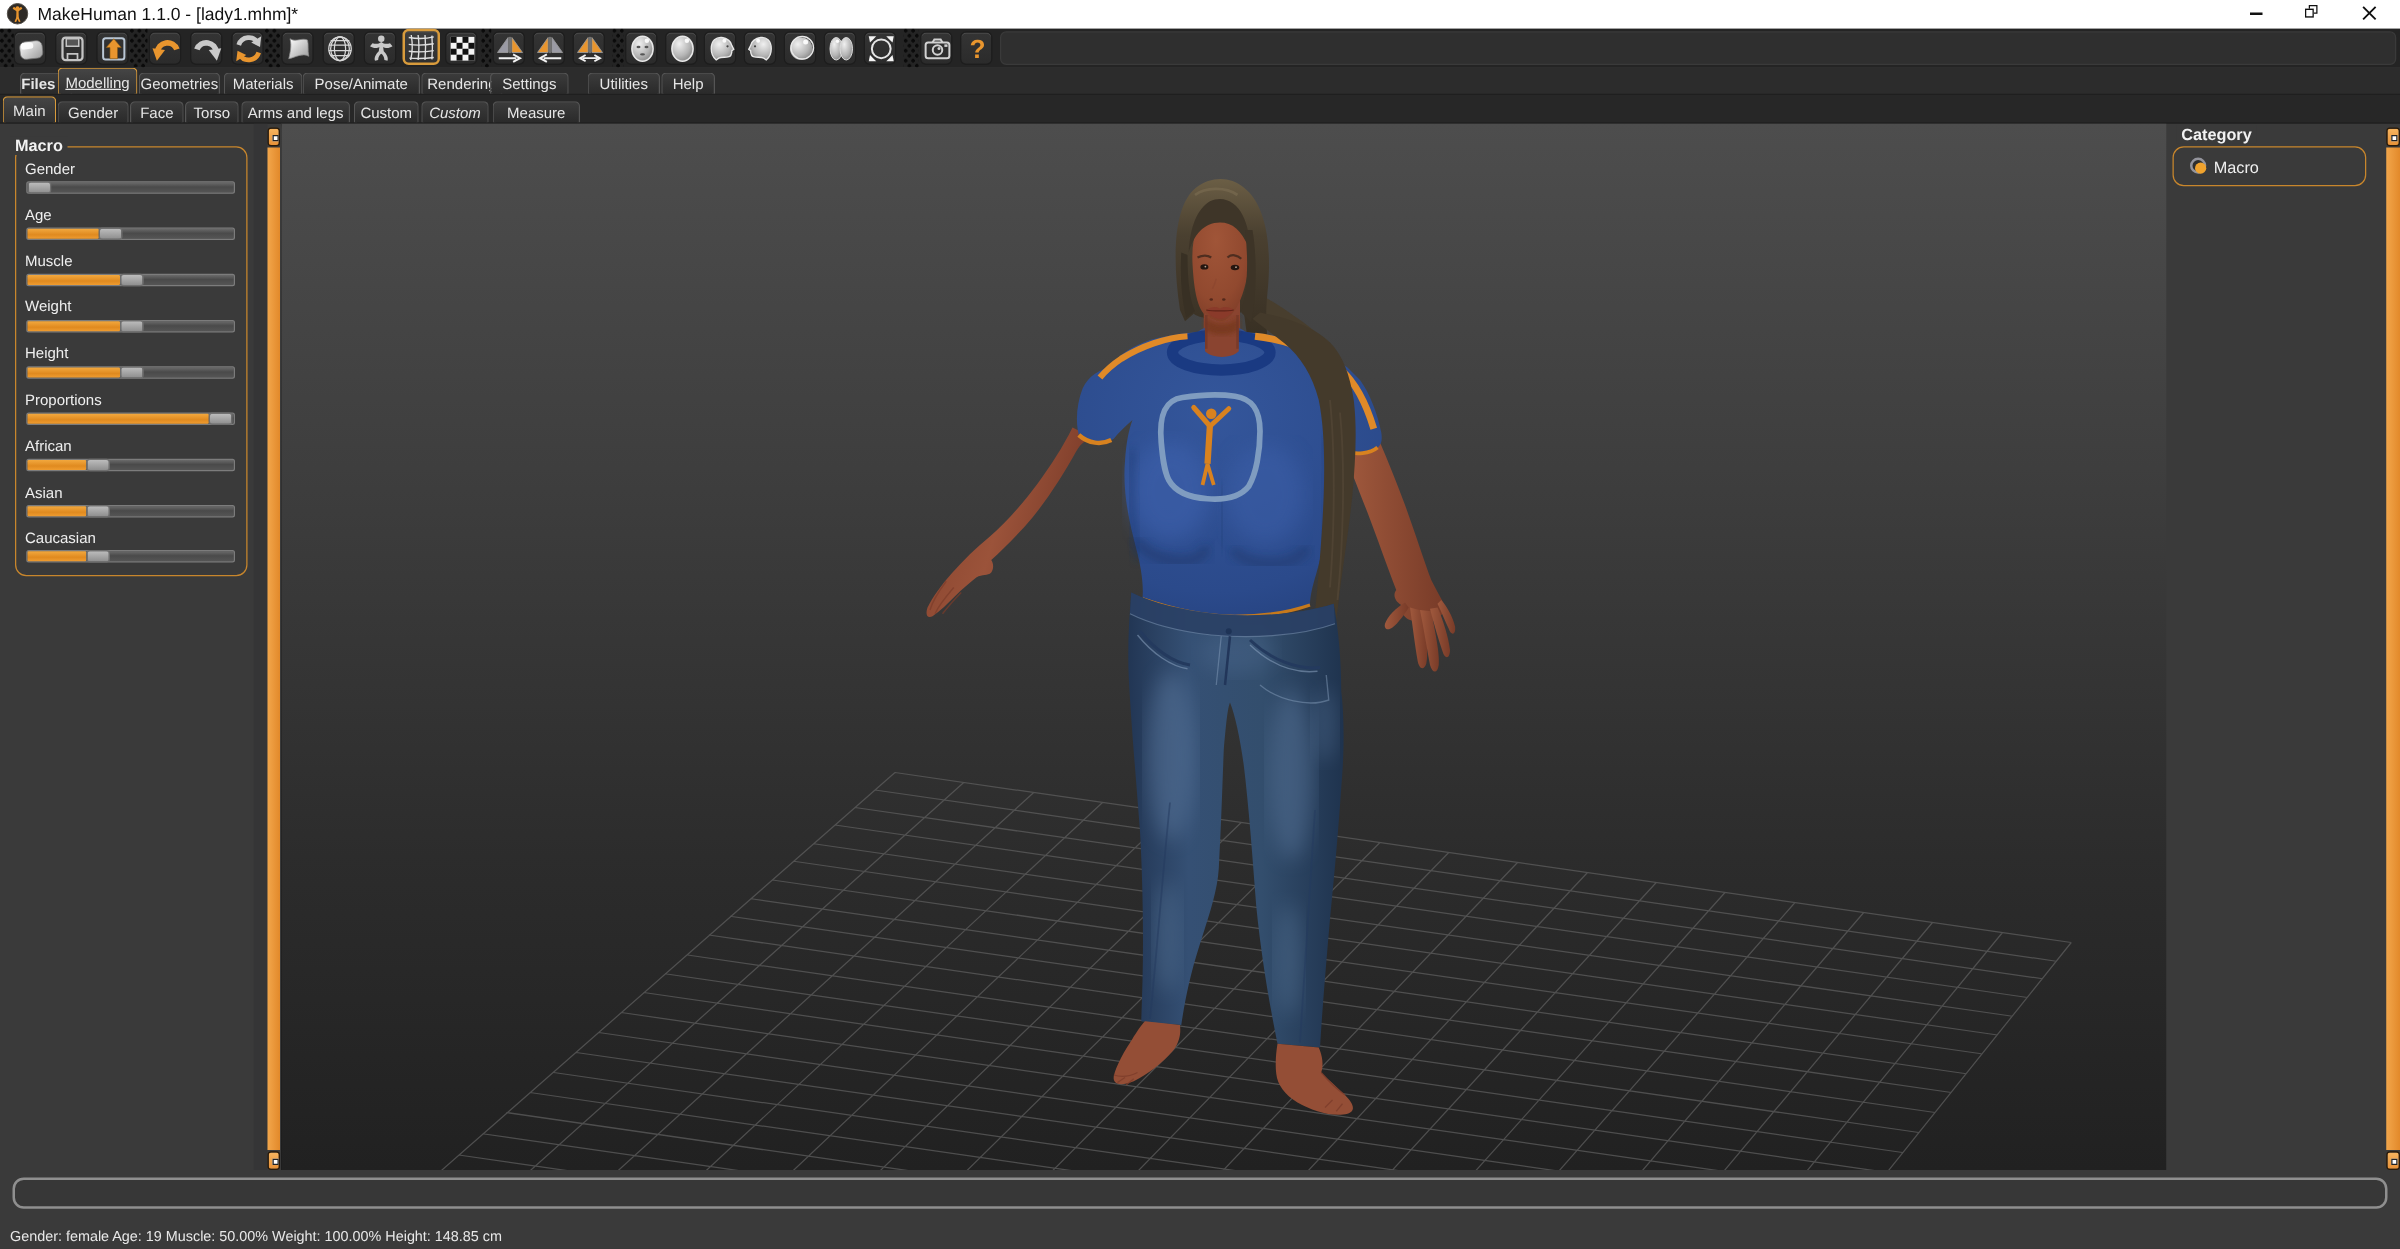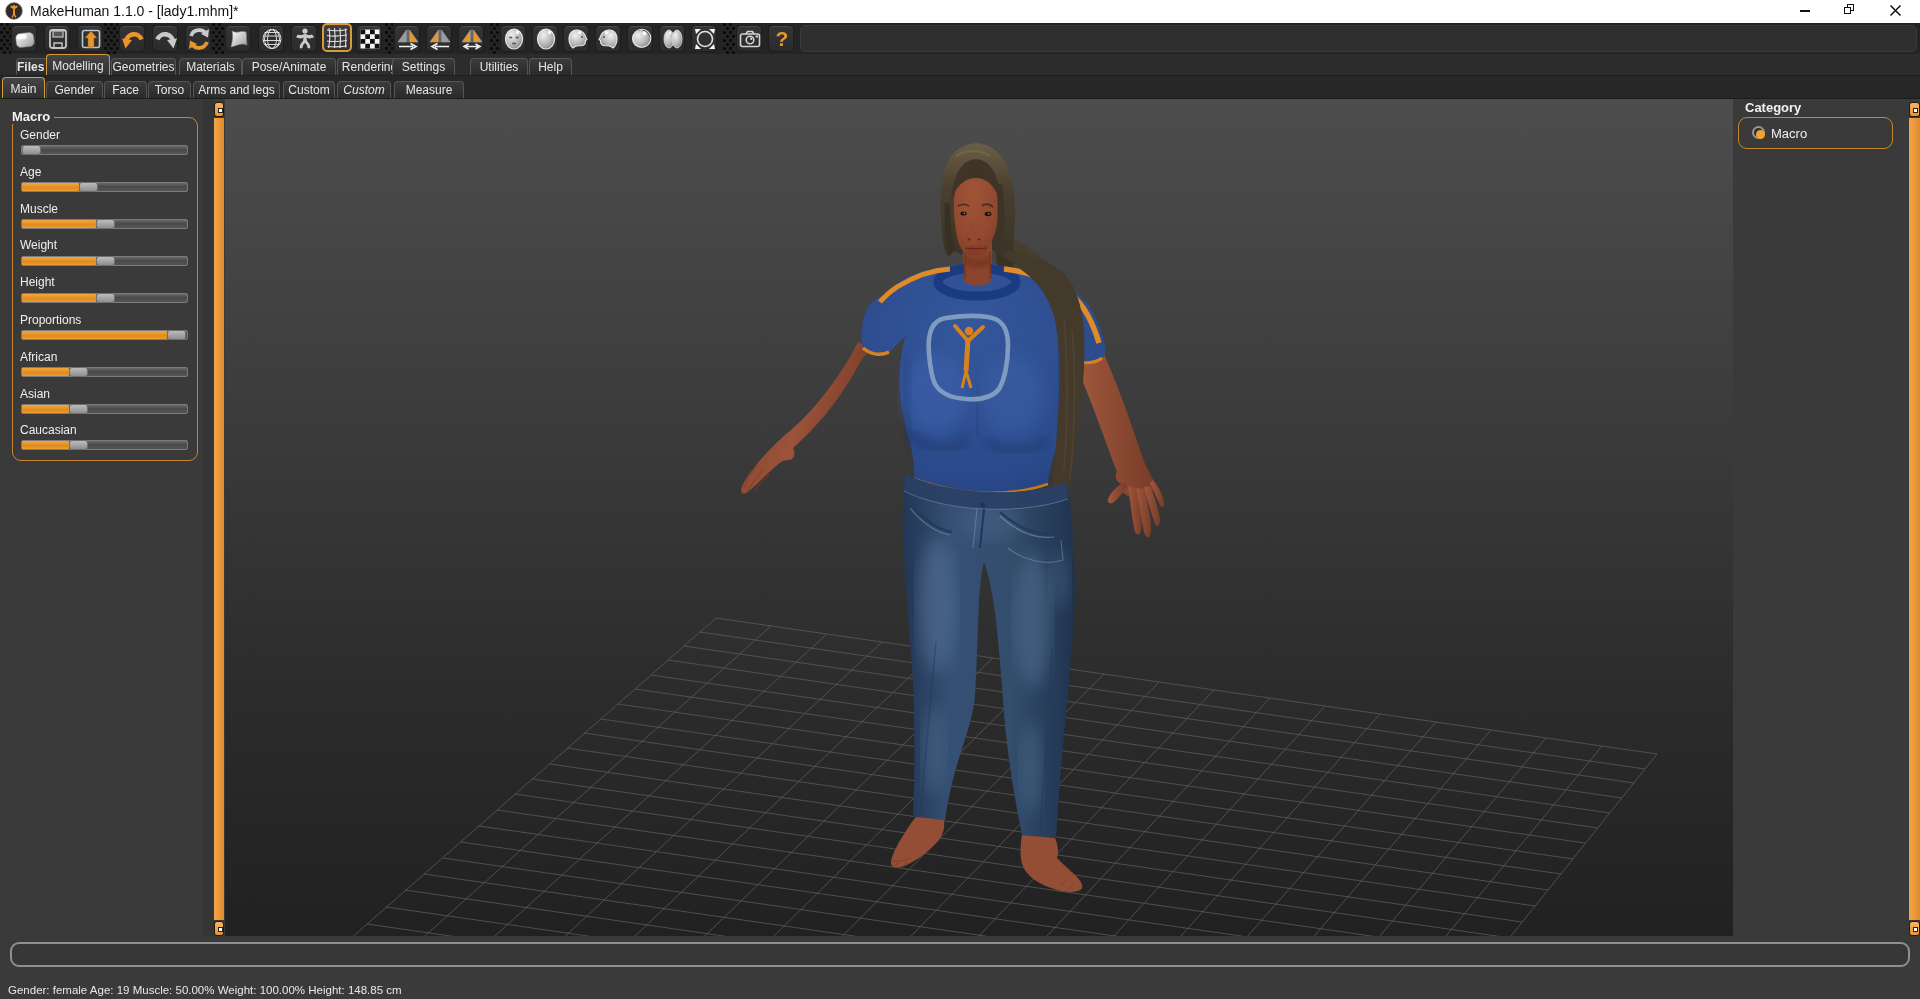--- a/index.html
+++ b/index.html
@@ -323,21 +323,21 @@
       </div>
     <div class="tbtn" style="left:768px; top:2px; width:26px; height:27px;">
         <svg width="24" height="24" viewBox="0 0 24 24">
           <text x="12" y="19" font-family="Liberation Sans, sans-serif" font-size="21" font-weight="bold" text-anchor="middle" fill="#e8952e">?</text>
         </svg>
       </div>
     </div>
 
   <div id="tabrow1" class="abs">
     <span class="tab" style="left:16px; width:42px; padding:0;font-weight:bold;">Files</span>
-    <span class="tab sel" style="left:46px; width:64px; text-align:center; padding:0;">Modelling</span>
+    <span class="tab sel" style="left:46px; width:64px; text-align:center; padding:0;text-decoration:underline;">Modelling</span>
     <span class="tab" style="left:111px; width:65px; text-align:center; padding:0;">Geometries</span>
     <span class="tab" style="left:179px; width:63px; text-align:center; padding:0;">Materials</span>
     <span class="tab" style="left:242px; width:94px; text-align:center; padding:0;">Pose/Animate</span>
     <span class="tab" style="left:337px; width:65px; text-align:center; padding:0;">Rendering</span>
     <span class="tab" style="left:392px; width:63px; text-align:center; padding:0;">Settings</span>
     <span class="tab" style="left:470px; width:58px; text-align:center; padding:0;">Utilities</span>
     <span class="tab" style="left:529px; width:43px; text-align:center; padding:0;">Help</span>
   </div>
   <div id="tabrow2" class="abs">
     <span class="tab sel" style="left:2px; width:43px; text-align:center; padding:0;">Main</span>

